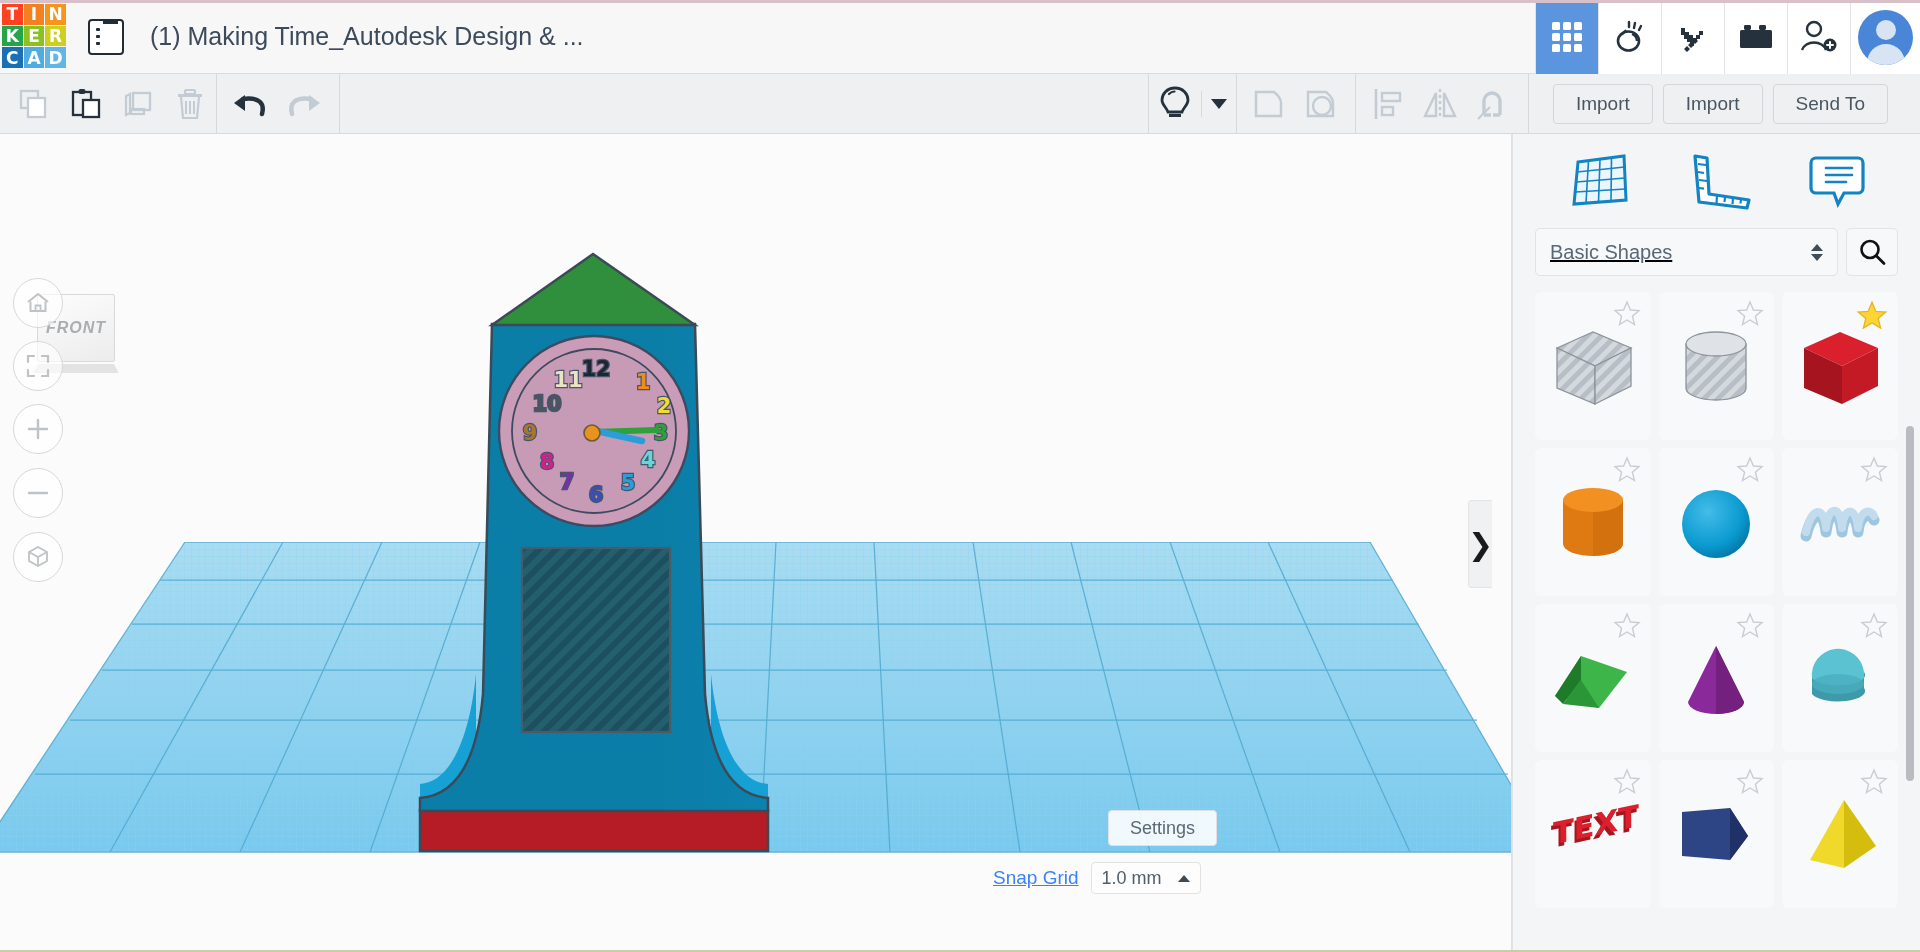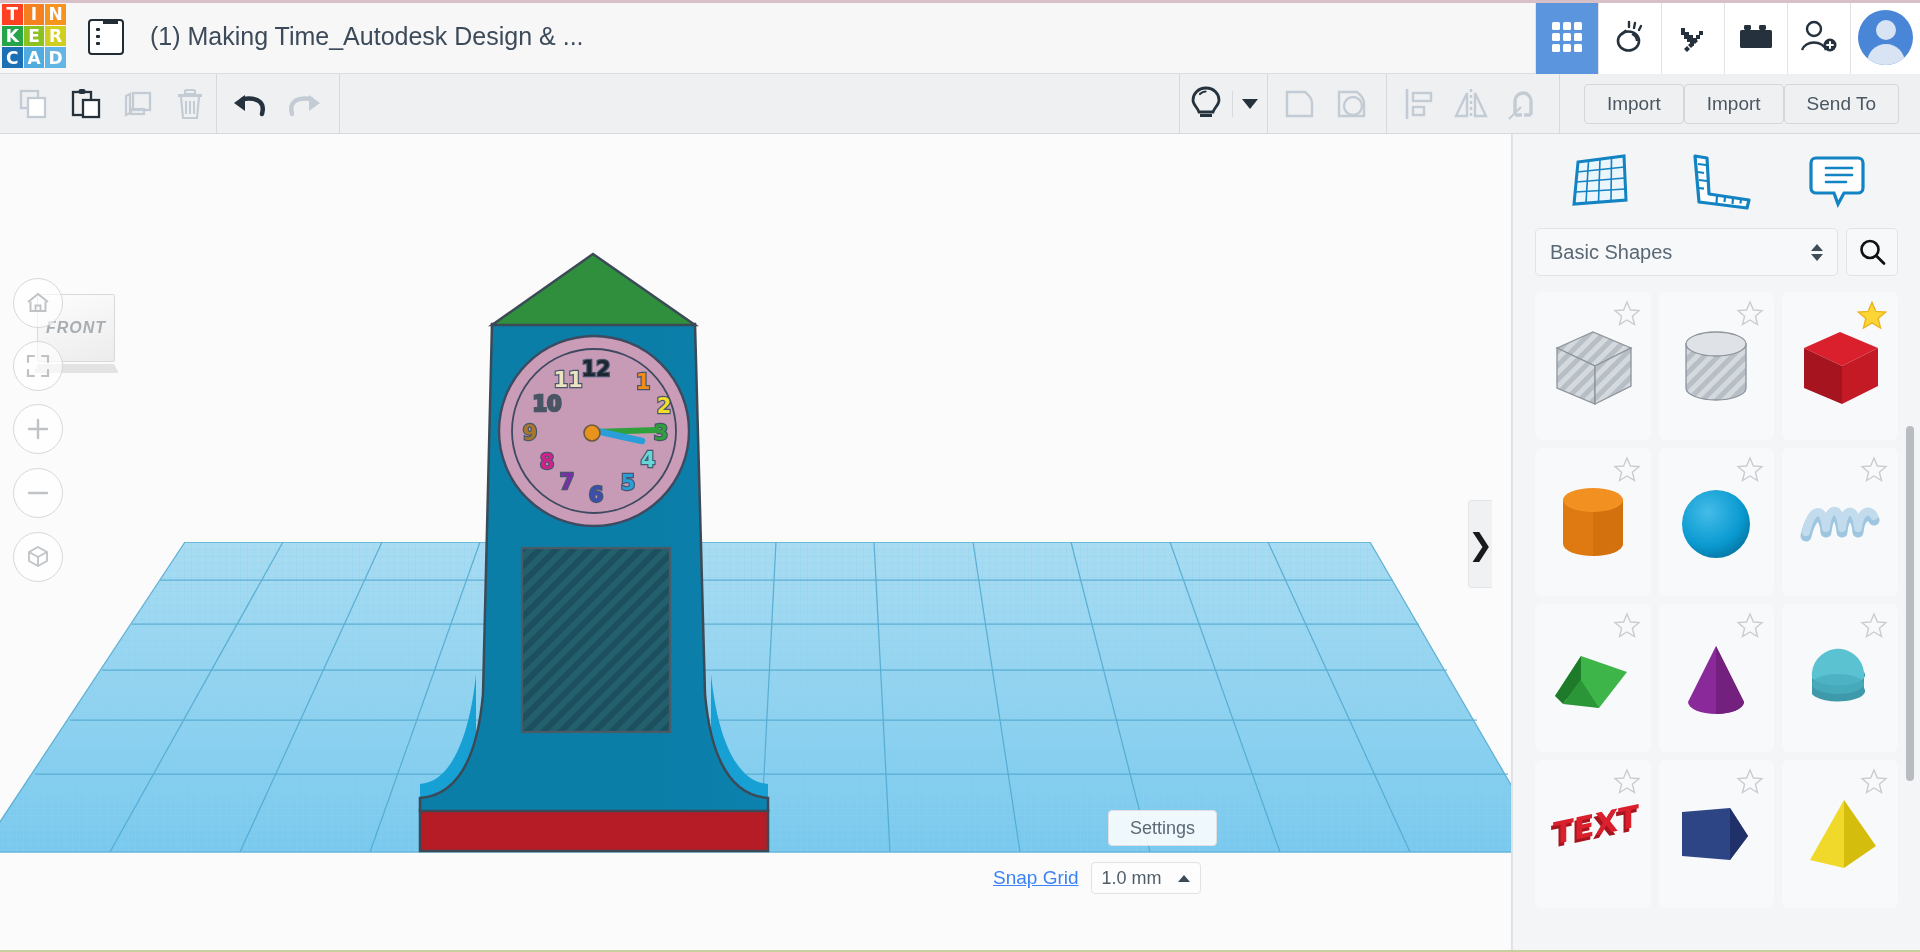--- a/index.html
+++ b/index.html
@@ -82,21 +82,21 @@
   }
   .tb-btn {
     width: 52px; height: 48px; display:flex; align-items:center; justify-content:center;
     cursor: pointer; flex: none;
   }
   .tb-sep { width: 1px; height: 60px; background: #d7d9db; flex: none; }
   .tb-spacer { flex: 1 1 auto; }
   .tb-caret { width: 34px; height: 48px; display:flex;align-items:center;justify-content:center;cursor:pointer;flex:none; }
   .caret-dn { width:0;height:0;border-left:8px solid transparent;border-right:8px solid transparent;border-top:10px solid #25323d; }
 
-  .tb-actions { display: flex; align-items: center; padding-right: 21px; }
+  .tb-actions { display: flex; align-items: center; gap: 10px; padding-right: 32px; }
   .action-btn {
     height: 40px; padding: 0 22px; border: 1px solid #d4d6d9; border-radius: 4px;
     background: #eff0f1; color: #4a5763; font-size: 19px; cursor: pointer;
     display: flex; align-items: center; justify-content: center;
   }
 
   
   .canvas {
     position: absolute; top: 134px; left: 0; width: 1512px; height: 818px;
     background: #fbfbfc; overflow: hidden;
@@ -154,21 +154,21 @@
     font-size: 30px; color: #1a1a1a; z-index: 6; font-family:"DejaVu Sans", sans-serif;
   }
 
   
   .panel {
     position: absolute; top: 134px; left: 1512px; width: 408px; height: 818px;
     background: #f4f5f6; border-left: 1px solid #e2e3e5;
   }
   .panel-icons { display:flex; align-items:center; justify-content:space-around; padding: 18px 26px 14px 26px; }
   .panel-icon { cursor:pointer; }
-  .search-row { display:flex; gap: 8px; padding: 0 22px; }
+  .search-row { display:flex; gap: 8px; padding: 0 22px; text-decoration: underline; }
   .shape-select {
     flex: 1 1 auto; height: 48px; background:#f7f8f9; border:1px solid #e2e3e5; border-radius:5px;
     display:flex; align-items:center; justify-content:space-between; padding: 0 14px;
     color:#5a6875; font-size:20px; cursor:pointer;
   }
   .spin { display:flex; flex-direction:column; gap:3px; }
   .spin i { width:0;height:0;border-left:6px solid transparent;border-right:6px solid transparent; }
   .spin i.up { border-bottom:7px solid #3f4d59; }
   .spin i.dn { border-top:7px solid #3f4d59; }
   .search-btn {

